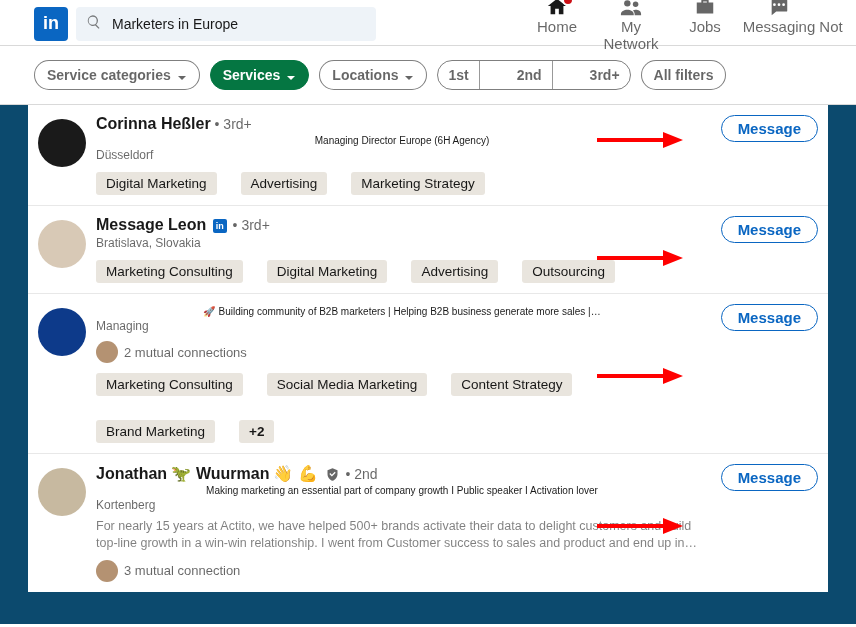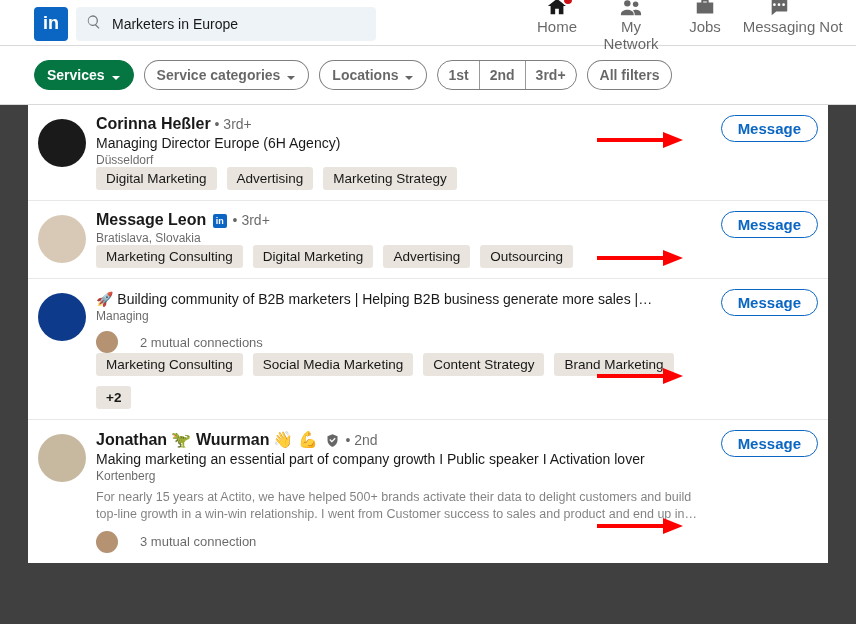--- a/index.html
+++ b/index.html
@@ -24,41 +24,41 @@
 .navitems{display:flex;align-items:flex-start;}
 .navitem{width:74px;text-align:center;font-size:15px;color:var(--text-secondary);cursor:pointer;position:relative;}
 .navitem .nicn{height:22px;display:flex;align-items:center;justify-content:center;}
 .navitem .nicn svg{width:22px;height:22px;fill:rgba(0,0,0,0.6);}
 .navitem.home .nicn svg{fill:rgba(0,0,0,0.9);}
 .noti{position:absolute;top:-2px;left:42px;width:8px;height:8px;border-radius:50%;background:#cc1016;border:2px solid #fff;}
 
 .filterbar{display:flex;align-items:center;padding:14px 10px 14px 34px;gap:10px;border-bottom:1px solid var(--border);flex-wrap:nowrap;background:#fff;}
 .pill{border:1px solid rgba(0,0,0,0.5);border-radius:18px;padding:6px 12px;font-size:14px;color:var(--text-secondary);font-weight:600;display:flex;align-items:center;gap:6px;background:#fff;cursor:pointer;white-space:nowrap;}
 .pill.solid{background:var(--green);border-color:var(--green);color:#fff;}
-.pillgrp{display:flex;border:1px solid rgba(0,0,0,0.5);border-radius:18px;overflow:hidden;}
+.pillgrp{display:flex;border:1px solid rgba(0,0,0,0.5);border-radius:18px;overflow:hidden;gap:27px;}
 .pillgrp span{padding:6px 10px;font-size:14px;color:var(--text-secondary);font-weight:600;border-right:1px solid rgba(0,0,0,0.4);cursor:pointer;}
 .pillgrp span:last-child{border-right:none;}
 .caret{width:10px;height:10px;display:inline-block;}
 .caret svg{width:10px;height:10px;fill:currentColor;}
 
-.results{background:#404040;padding:0;height:calc(627px - 46px - 62px);overflow:hidden;}
+.results{background:#0c4a6e;padding:0;height:calc(627px - 46px - 62px);overflow:hidden;}
 .card{background:#fff;margin:0 auto;width:800px;}
 .row{display:flex;padding:10px 10px 10px 10px;border-top:1px solid #e8e8e8;}
 .row:first-child{border-top:none;}
 .avatar{width:48px;height:48px;border-radius:50%;flex:0 0 48px;margin:4px 10px 0 0;background:#777;overflow:hidden;}
 .body{flex:1;min-width:0;}
 .nameline{font-size:16px;}
 .nm{font-weight:600;color:var(--text-primary);}
 .deg{color:var(--text-secondary);font-size:14px;}
-.headline{font-size:14px;color:var(--text-primary);margin-top:2px;white-space:nowrap;overflow:hidden;text-overflow:ellipsis;}
+.headline{font-size:10px;color:var(--text-primary);margin-top:2px;white-space:nowrap;overflow:hidden;text-overflow:ellipsis;text-align:center;}
 .loc{font-size:12px;color:var(--text-secondary);margin-top:2px;}
 .summary{font-size:12.5px;color:var(--text-tertiary);margin-top:6px;line-height:1.35;}
-.mutual{display:flex;align-items:center;gap:22px;font-size:13px;color:var(--text-secondary);margin-top:8px;}
+.mutual{display:flex;align-items:center;gap:6px;font-size:13px;color:var(--text-secondary);margin-top:8px;}
 .mutual .mav{width:22px;height:22px;border-radius:50%;background:#b49272;display:inline-block;}
-.chips{display:flex;flex-wrap:wrap;gap:10px;}
+.chips{display:flex;flex-wrap:wrap;gap:24px;margin-top:10px;}
 .chip{background:var(--chip-bg);border-radius:3px;padding:4px 10px;font-size:13.5px;color:var(--text-primary);}
 .chip.more{font-weight:600;}
 .action{flex:0 0 110px;text-align:right;}
 .msgbtn{border:1px solid var(--blue);color:var(--blue);font-weight:700;font-size:15px;padding:4px 16px;border-radius:18px;background:#fff;cursor:pointer;}
 .inbadge{display:inline-flex;width:14px;height:14px;background:#0a66c2;color:#fff;font-size:9px;font-weight:700;align-items:center;justify-content:center;border-radius:2px;vertical-align:middle;margin:0 2px;font-family:Arial;}
 .verif{display:inline-flex;vertical-align:middle;margin:0 2px;}
 
 .arrow{position:absolute;width:90px;height:24px;}
 .arrow svg{width:100%;height:100%;}
 .arrow line{stroke:#ff0000;stroke-width:4;}
@@ -117,28 +117,28 @@
       <div>Messaging</div>
     </div>
     <div class="navitem" style="width:30px;">
       <div class="nicn" style="height:22px;"></div>
       <div>Not</div>
     </div>
   </div>
 </div>
 
 <div class="filterbar">
-  <div class="pill solid">
-    <span>Services</span>
+  <div class="pill">
+    <span>Service categories</span>
     <span class="caret"><svg viewBox="0 0 10 10">
           <path d="M1 3l4 4 4-4z"></path>
         </svg></span>
   </div>
-  <div class="pill">
-    <span>Service categories</span>
+  <div class="pill solid">
+    <span>Services</span>
     <span class="caret"><svg viewBox="0 0 10 10">
           <path d="M1 3l4 4 4-4z"></path>
         </svg></span>
   </div>
   <div class="pill">
     <span>Locations</span>
     <span class="caret"><svg viewBox="0 0 10 10">
           <path d="M1 3l4 4 4-4z"></path>
         </svg></span>
   </div>

